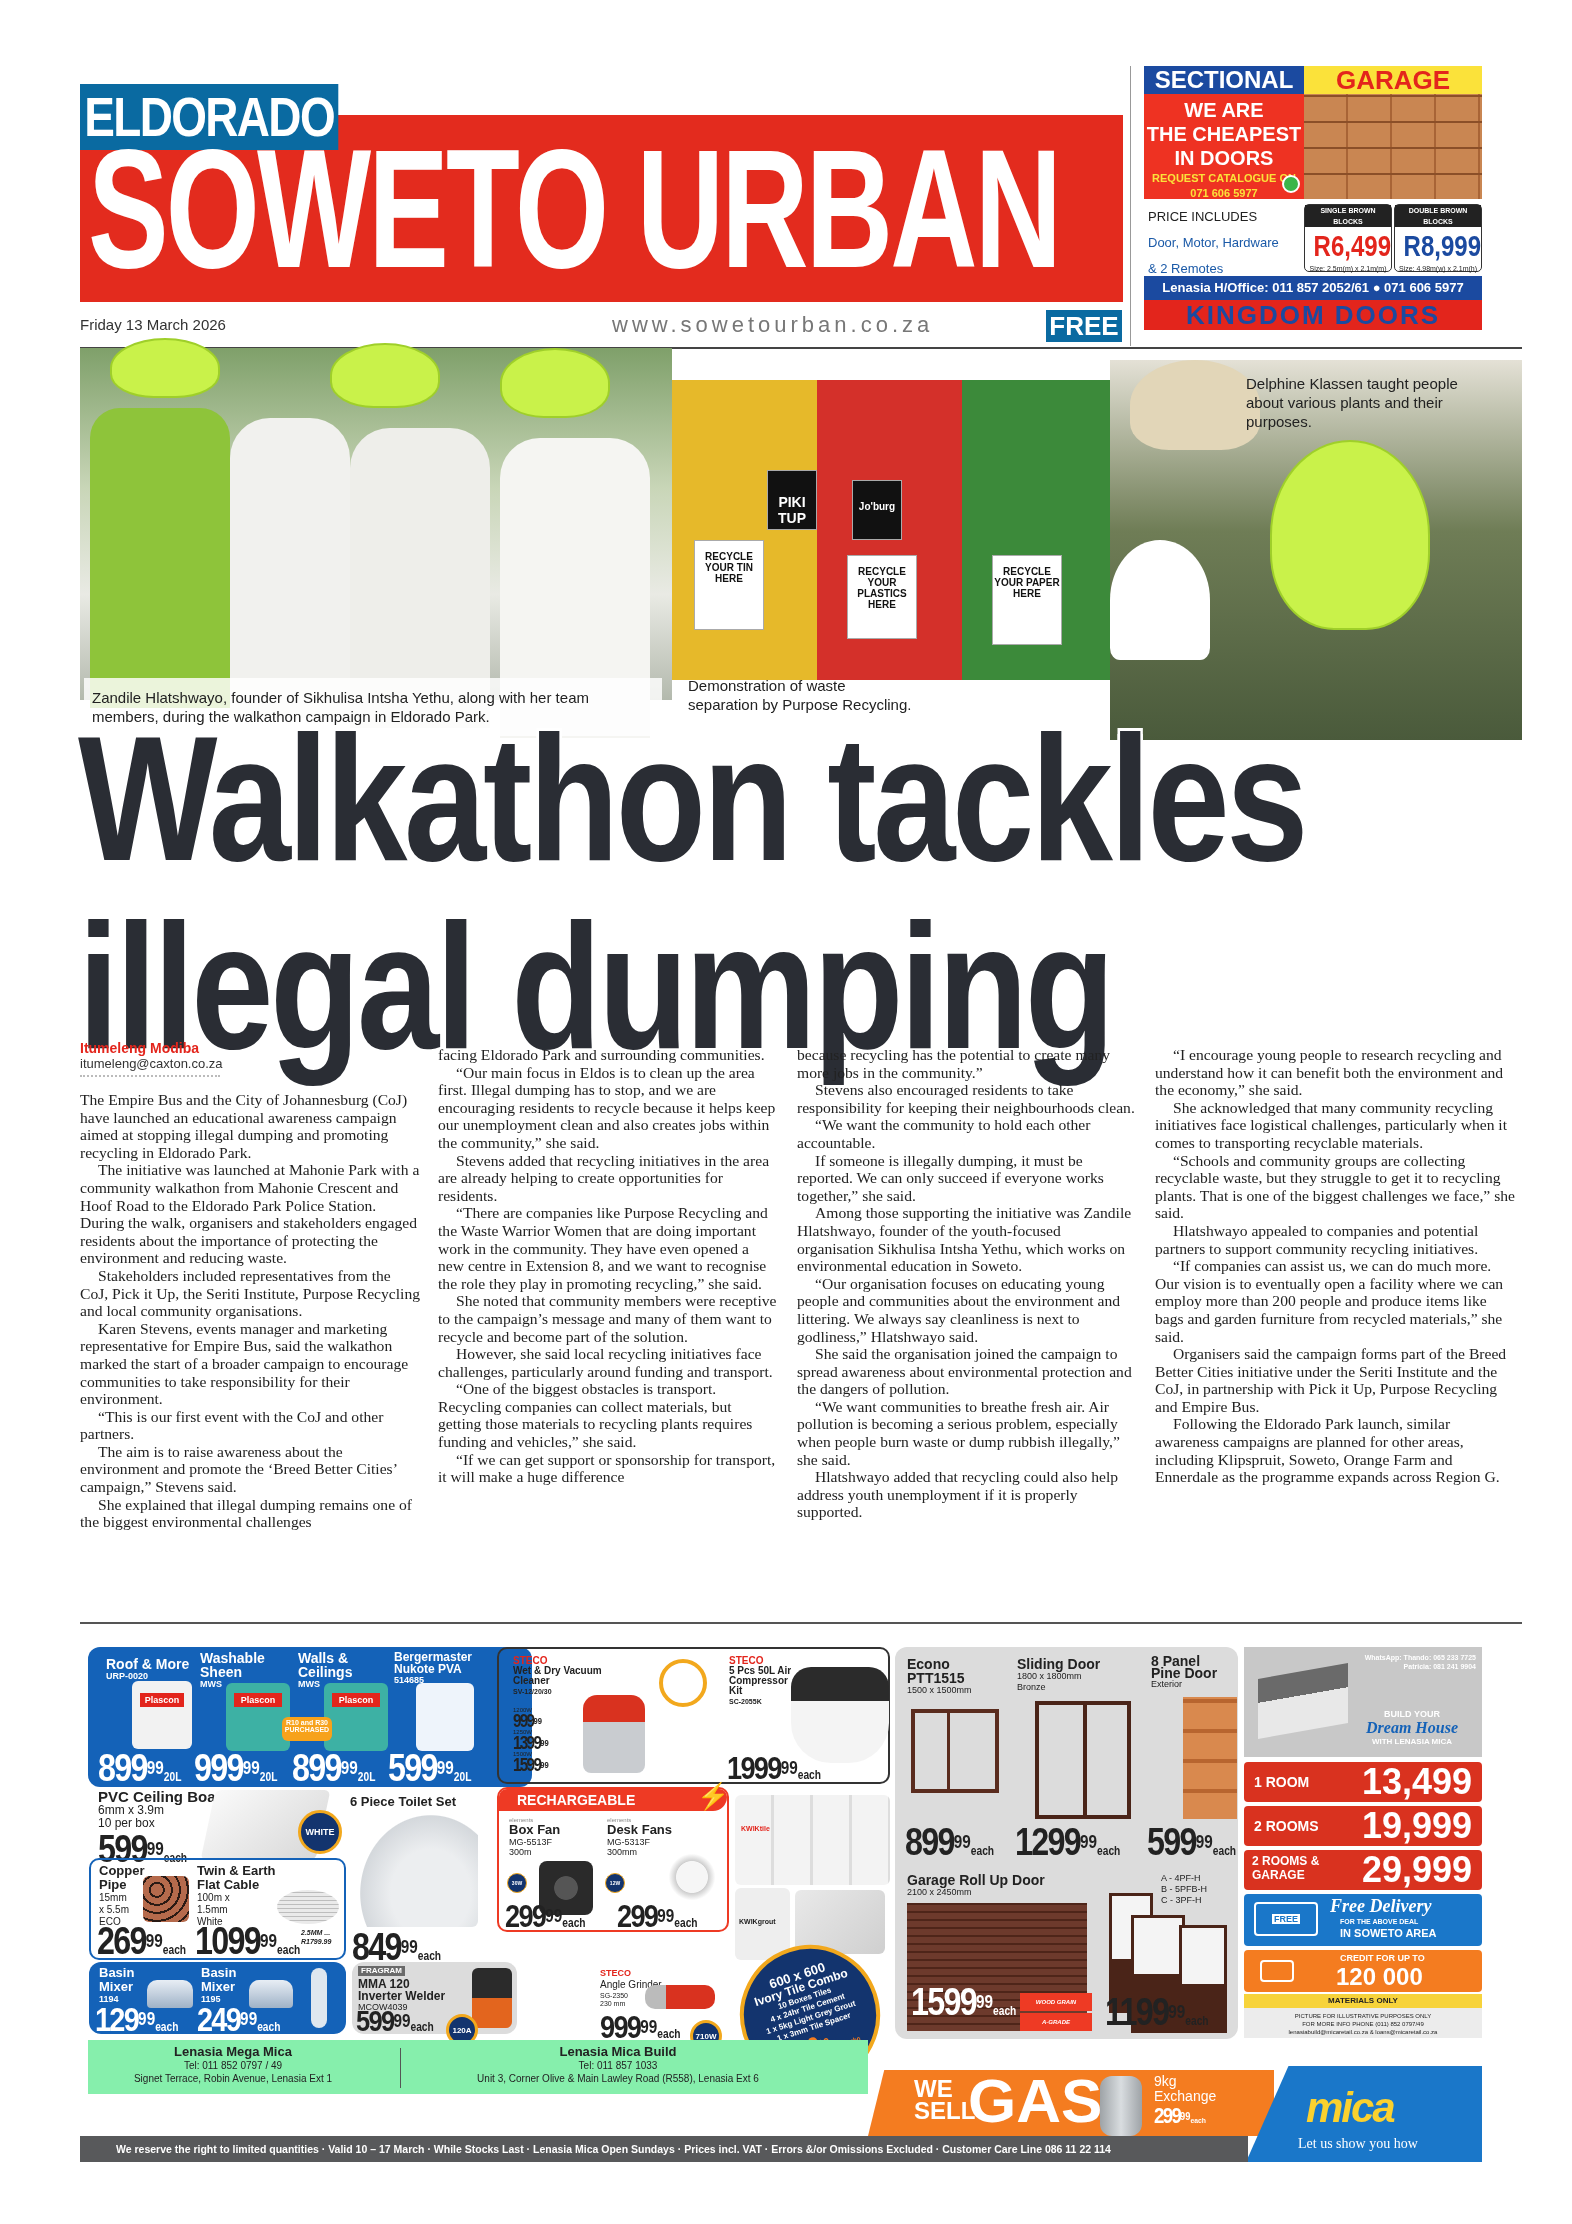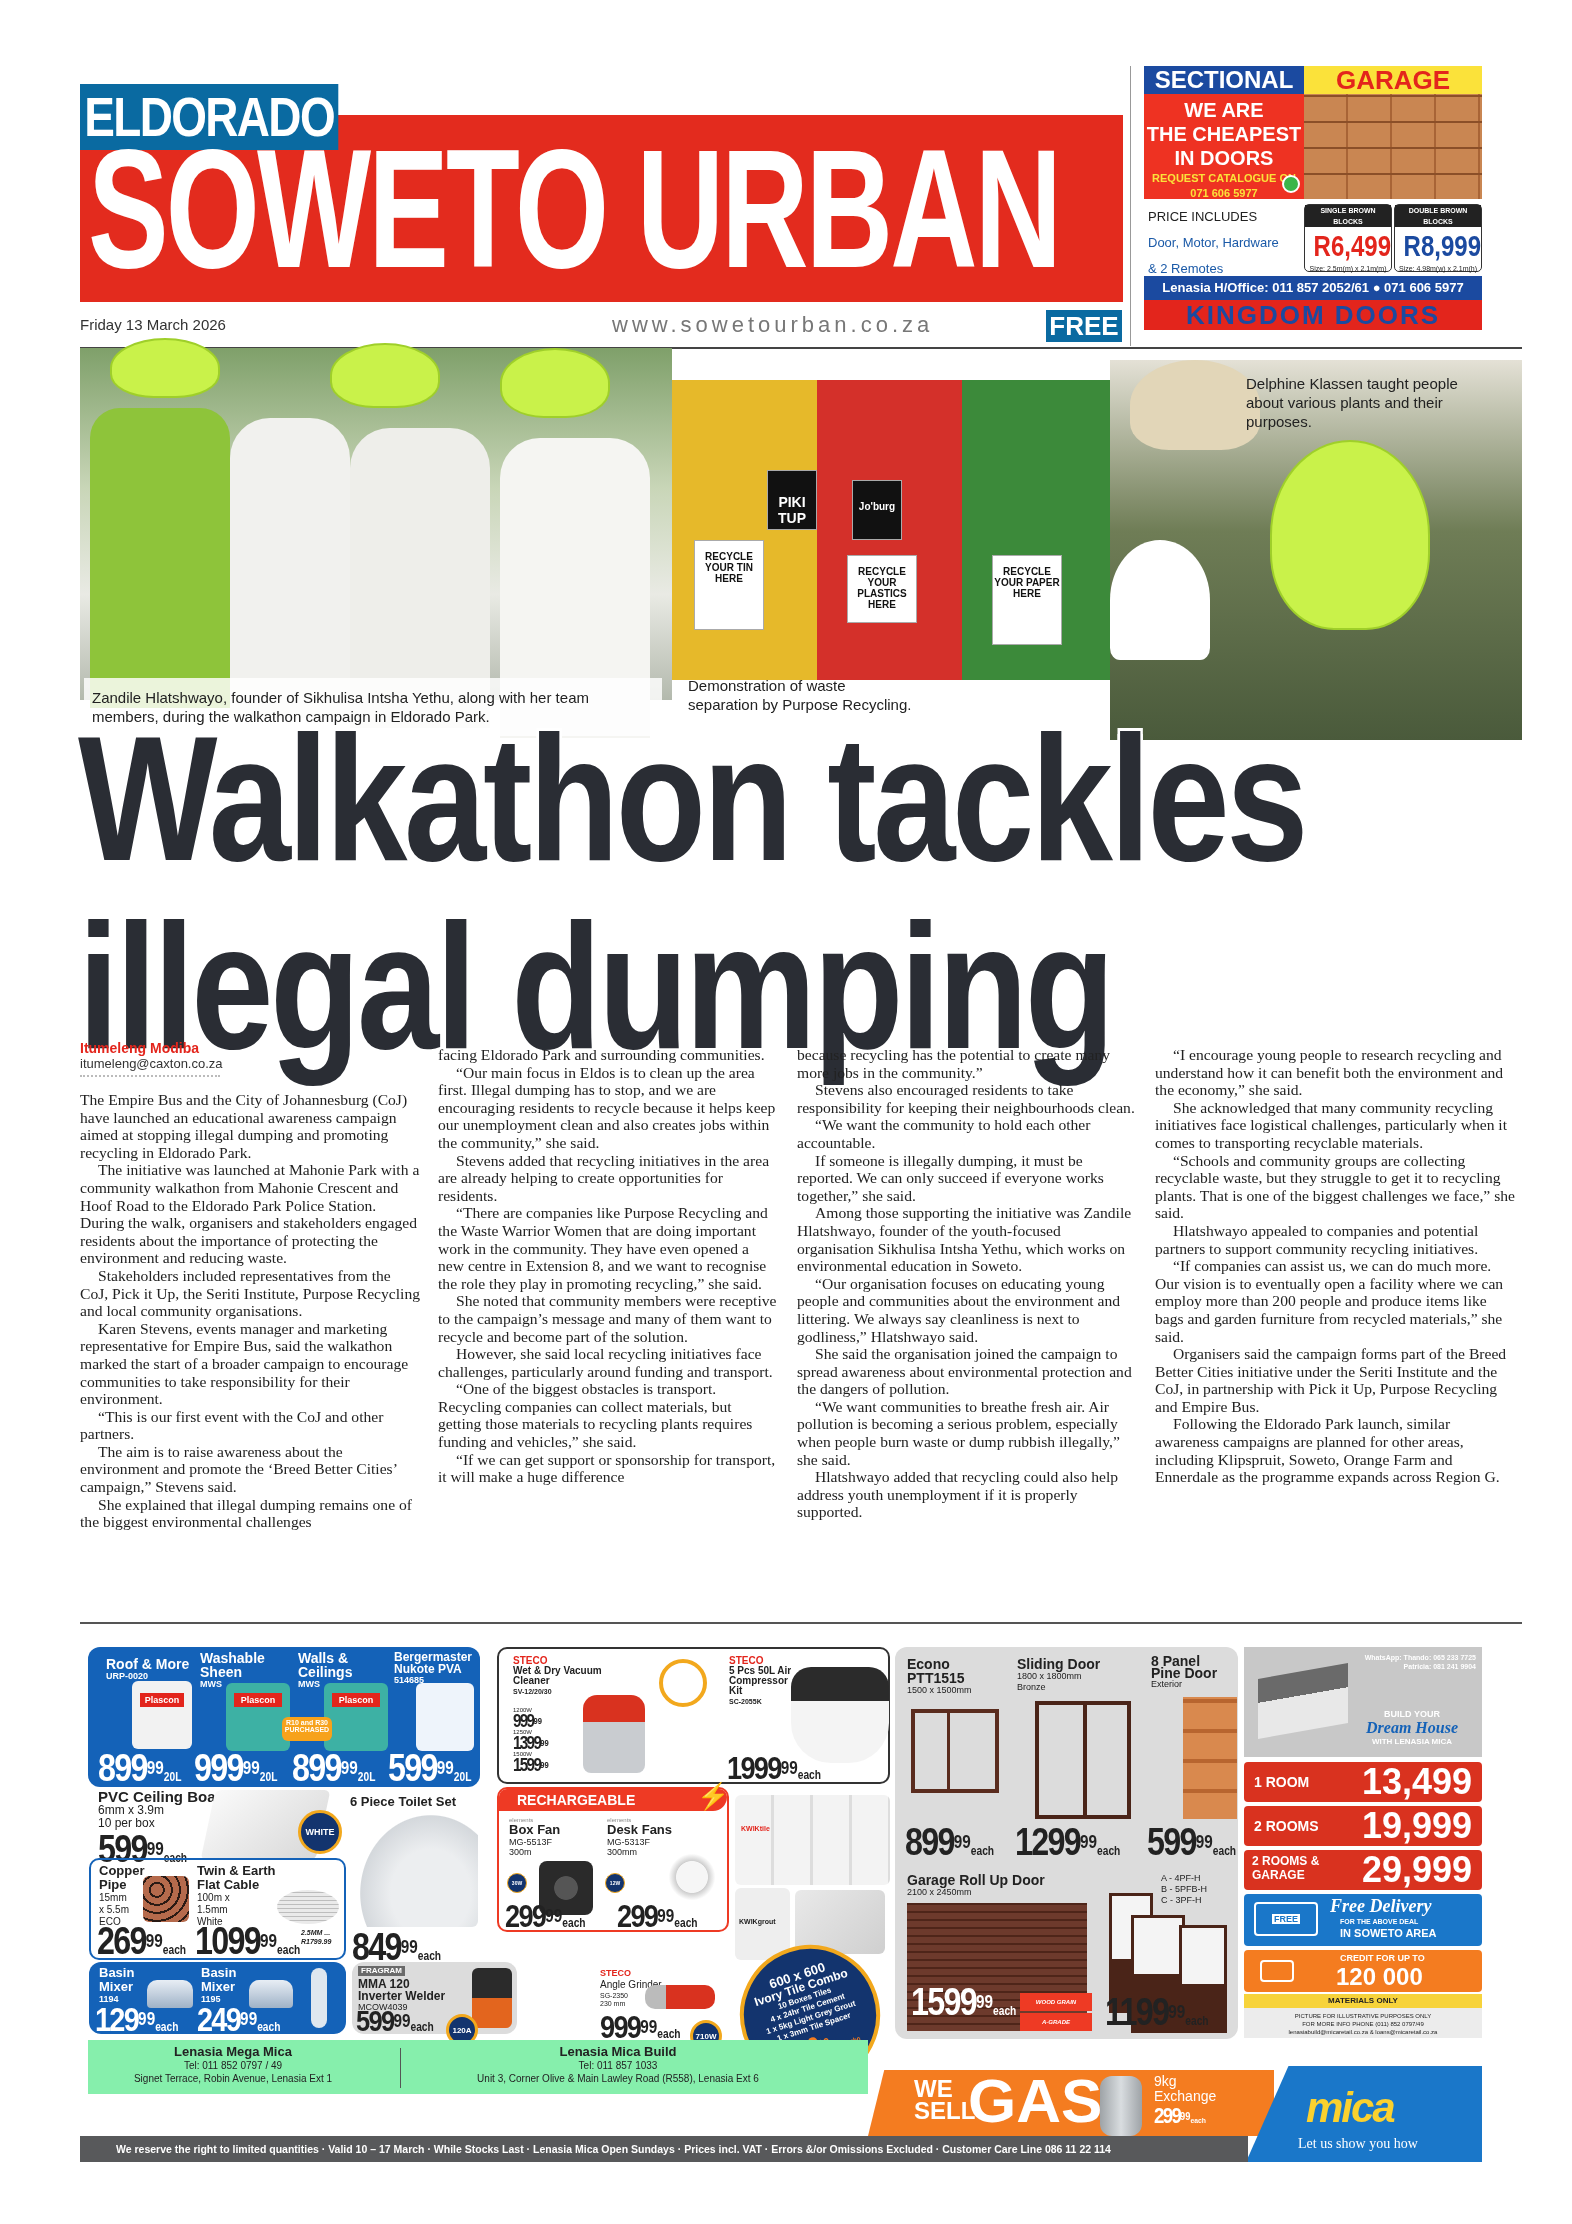--- a/index.html
+++ b/index.html
@@ -109,21 +109,21 @@
   <div class="hat" style="left:420px;top:0;width:110px;height:70px"></div>
   <div style="position:absolute;left:10px;top:60px;width:140px;height:300px;background:#8ec43a;border-radius:30px 30px 0 0"></div>
   <div style="position:absolute;left:150px;top:70px;width:120px;height:300px;background:#f1f1ee;border-radius:40px 40px 0 0"></div>
   <div style="position:absolute;left:270px;top:80px;width:140px;height:300px;background:#eeeeea;border-radius:40px 40px 0 0"></div>
   <div style="position:absolute;left:420px;top:90px;width:150px;height:300px;background:#f5f5f2;border-radius:40px 40px 0 0"></div>
 </div>
 <div class="abs" id="photo2">
   <div class="bin-label" style="left:95px;top:90px;width:50px;height:60px;background:#111;color:#fff;font-size:14px;padding-top:23px">PIKI TUP</div>
   <div class="bin-label" style="left:180px;top:100px;width:50px;height:60px;background:#111;color:#fff;padding-top:20px">Jo'burg</div>
   <div class="bin-label" style="left:22px;top:160px;width:70px;height:90px;padding-top:10px">RECYCLE YOUR TIN HERE</div>
-  <div class="bin-label" style="left:175px;top:175px;width:70px;height:68px;padding-top:10px">RECYCLE YOUR PLASTICS HERE</div>
+  <div class="bin-label" style="left:175px;top:175px;width:70px;height:84px;padding-top:10px">RECYCLE YOUR PLASTICS HERE</div>
   <div class="bin-label" style="left:320px;top:175px;width:70px;height:90px;padding-top:10px">RECYCLE YOUR PAPER HERE</div>
 </div>
 <div class="abs" id="photo3">
   <div style="position:absolute;left:20px;top:0;width:130px;height:90px;background:#e2d6b8;border-radius:50% 50% 30% 30%"></div>
   <div class="hat" style="left:160px;top:80px;width:160px;height:190px"></div>
   <div style="position:absolute;left:0;top:180px;width:100px;height:120px;background:#fff;border-radius:50% 50% 10% 10%"></div>
 </div>
 <div class="caption" id="cap1">Zandile Hlatshwayo, founder of Sikhulisa Intsha Yethu, along with her team members, during the walkathon campaign in Eldorado Park.</div>
 <div class="caption" id="cap2">Demonstration of waste separation by Purpose Recycling.</div>
 <div class="caption" id="cap3">Delphine Klassen taught people about various plants and their purposes.</div>
@@ -170,21 +170,21 @@
   <p>“I encourage young people to research recycling and understand how it can benefit both the environment and the economy,” she said.</p>
   <p>She acknowledged that many community recycling initiatives face logistical challenges, particularly when it comes to transporting recyclable materials.</p>
   <p>“Schools and community groups are collecting recyclable waste, but they struggle to get it to recycling plants. That is one of the biggest challenges we face,” she said.</p>
   <p>Hlatshwayo appealed to companies and potential partners to support community recycling initiatives.</p>
   <p>“If companies can assist us, we can do much more. Our vision is to eventually open a facility where we can employ more than 200 people and produce items like bags and garden furniture from recycled materials,” she said.</p>
   <p>Organisers said the campaign forms part of the Breed Better Cities initiative under the Seriti Institute and the CoJ, in partnership with Pick it Up, Purpose Recycling and Empire Bus.</p>
   <p>Following the Eldorado Park launch, similar awareness campaigns are planned for other areas, including Klipspruit, Soweto, Orange Farm and Ennerdale as the programme expands across Region G.</p>
 </div>
 <div class="abs" id="art-rule"></div>
 
-<div class="adbox" style="left:88px;top:1647px;width:392px;height:140px;background:#1462b8;color:#fff">
+<div class="adbox" style="left:88px;top:1647px;width:444px;height:140px;background:#1462b8;color:#fff">
   <div style="position:absolute;left:18px;top:10px;width:90px">
     <div class="pname">Roof &amp; More</div>
     <div class="pcode">URP-0020</div>
   </div>
   <div style="position:absolute;left:112px;top:4px;width:90px">
     <div class="pname">Washable Sheen</div>
     <div class="pcode">MWS</div>
   </div>
   <div style="position:absolute;left:210px;top:4px;width:90px">
     <div class="pname">Walls &amp; Ceilings</div>

